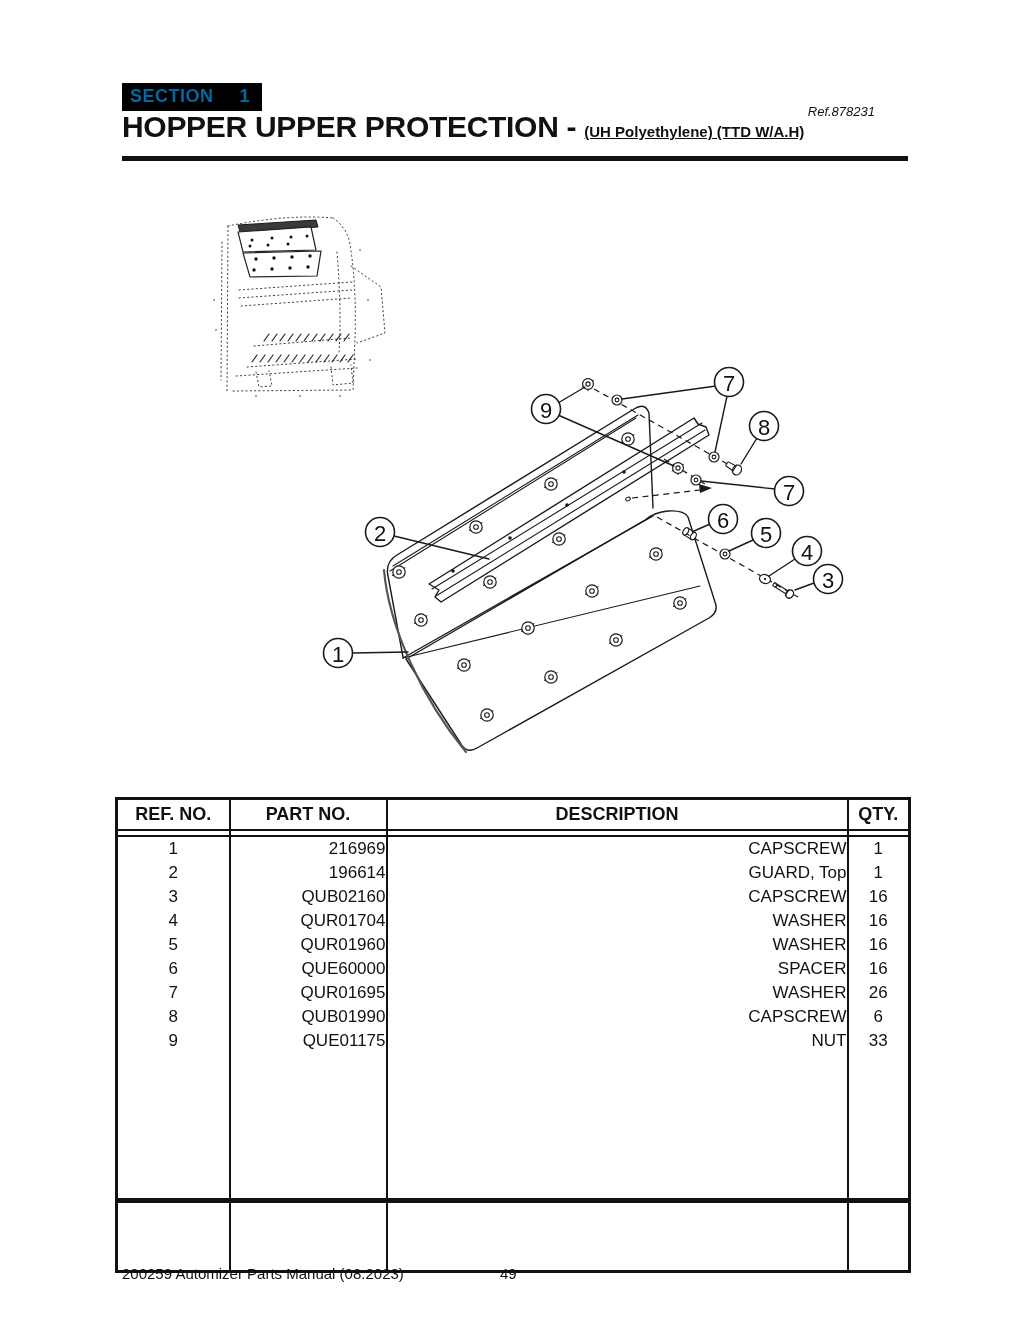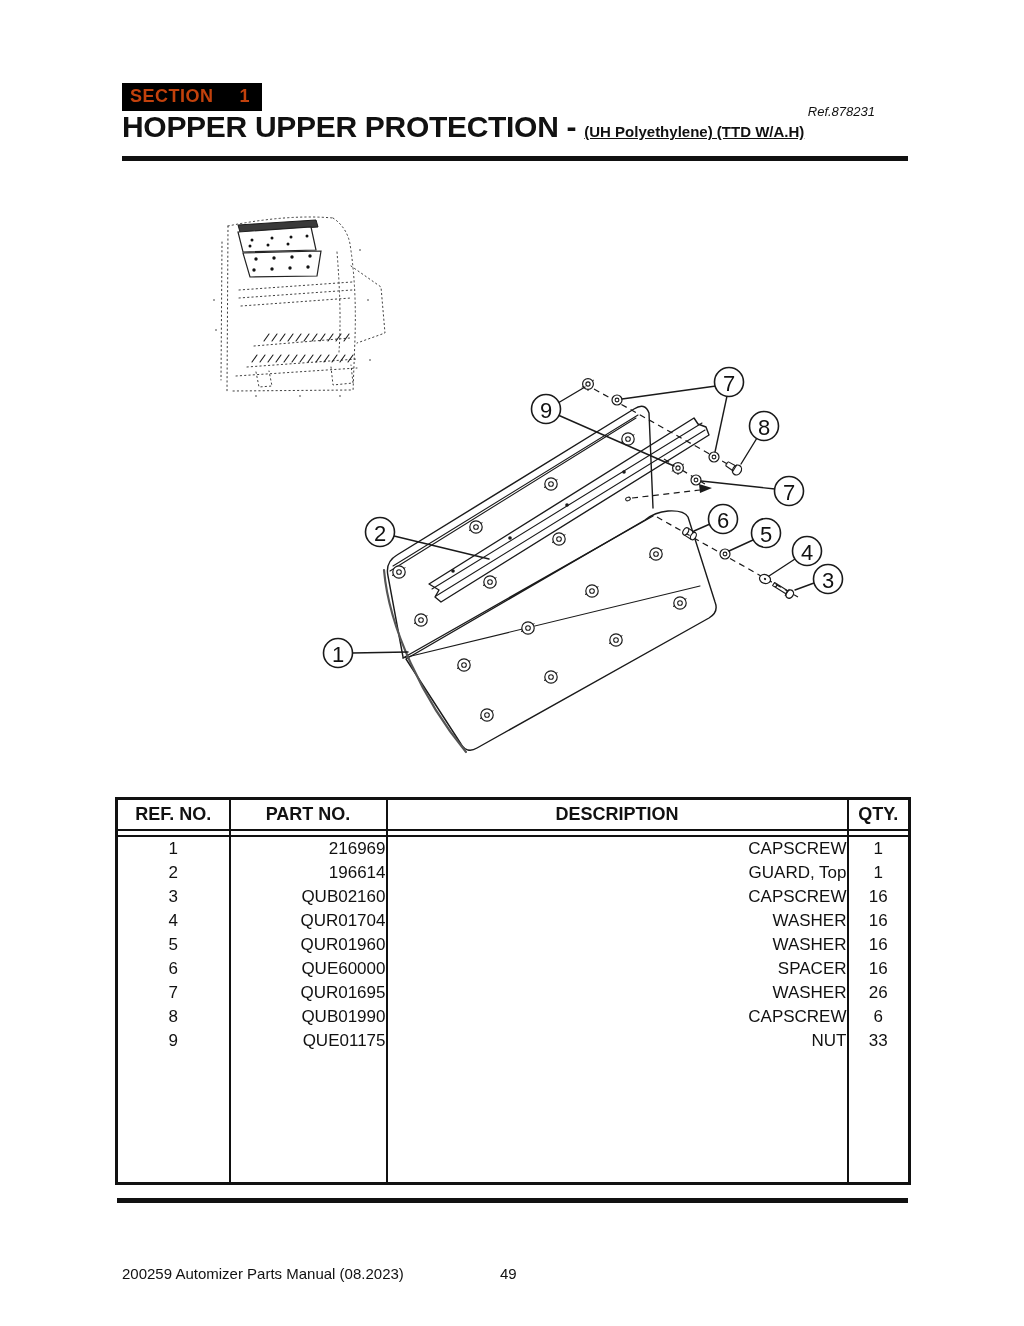--- a/index.html
+++ b/index.html
@@ -1,33 +1,33 @@
 <!DOCTYPE html>
 <html><head>
 <meta charset="utf-8">
 <style>
   html,body{margin:0;padding:0;background:#fff;}
   body{width:1024px;height:1326px;position:relative;overflow:hidden;
        font-family:"Liberation Sans","DejaVu Sans",sans-serif;color:#111;}
   .abs{position:absolute;}
 
   
-  .section-badge{left:122px;top:83px;background:#000;color:#c2410c;
+  .section-badge{left:122px;top:83px;background:#000;color:#0369a1;
     font-size:18px;font-weight:bold;padding:3px 12px 4px 8px;letter-spacing:.5px;}
   .section-badge .num{margin-left:26px;}
   .page-title{left:122px;top:110px;font-size:30px;font-weight:bold;white-space:nowrap;letter-spacing:-.3px;}
   .page-title .subtitle{font-size:15px;font-weight:bold;letter-spacing:0;text-decoration:underline;}
   .ref-number{left:700px;top:104px;width:175px;text-align:right;
     font-style:italic;font-size:13px;}
   .rule{background:#111;}
   .rule-top{left:122px;top:156px;width:786px;height:5px;}
   .rule-bottom{left:117px;top:1198px;width:791px;height:5px;}
 
   
-  table.parts{left:115px;top:797px;width:793px;height:388px;border-collapse:collapse;
+  table.parts{left:115px;top:797px;width:793px;height:476px;border-collapse:collapse;
     table-layout:fixed;position:absolute;border:3px solid #111;}
   table.parts th,table.parts td{border-left:2px solid #111;padding:0;vertical-align:top;
     font-size:17px;line-height:24px;overflow:hidden;white-space:nowrap;}
   table.parts th{font-size:18px;font-weight:bold;text-align:center;height:29px;
     line-height:29px;border-bottom:2px solid #111;}
   table.parts tr.dbl td{height:4px;line-height:4px;border-bottom:2px solid #111;}
   table.parts td.c{text-align:center;}
   table.parts td.l{text-align:right;padding-left:7px;}
   table.parts tr.row td{height:24px;}
   table.parts tr.filler td{height:auto;}

